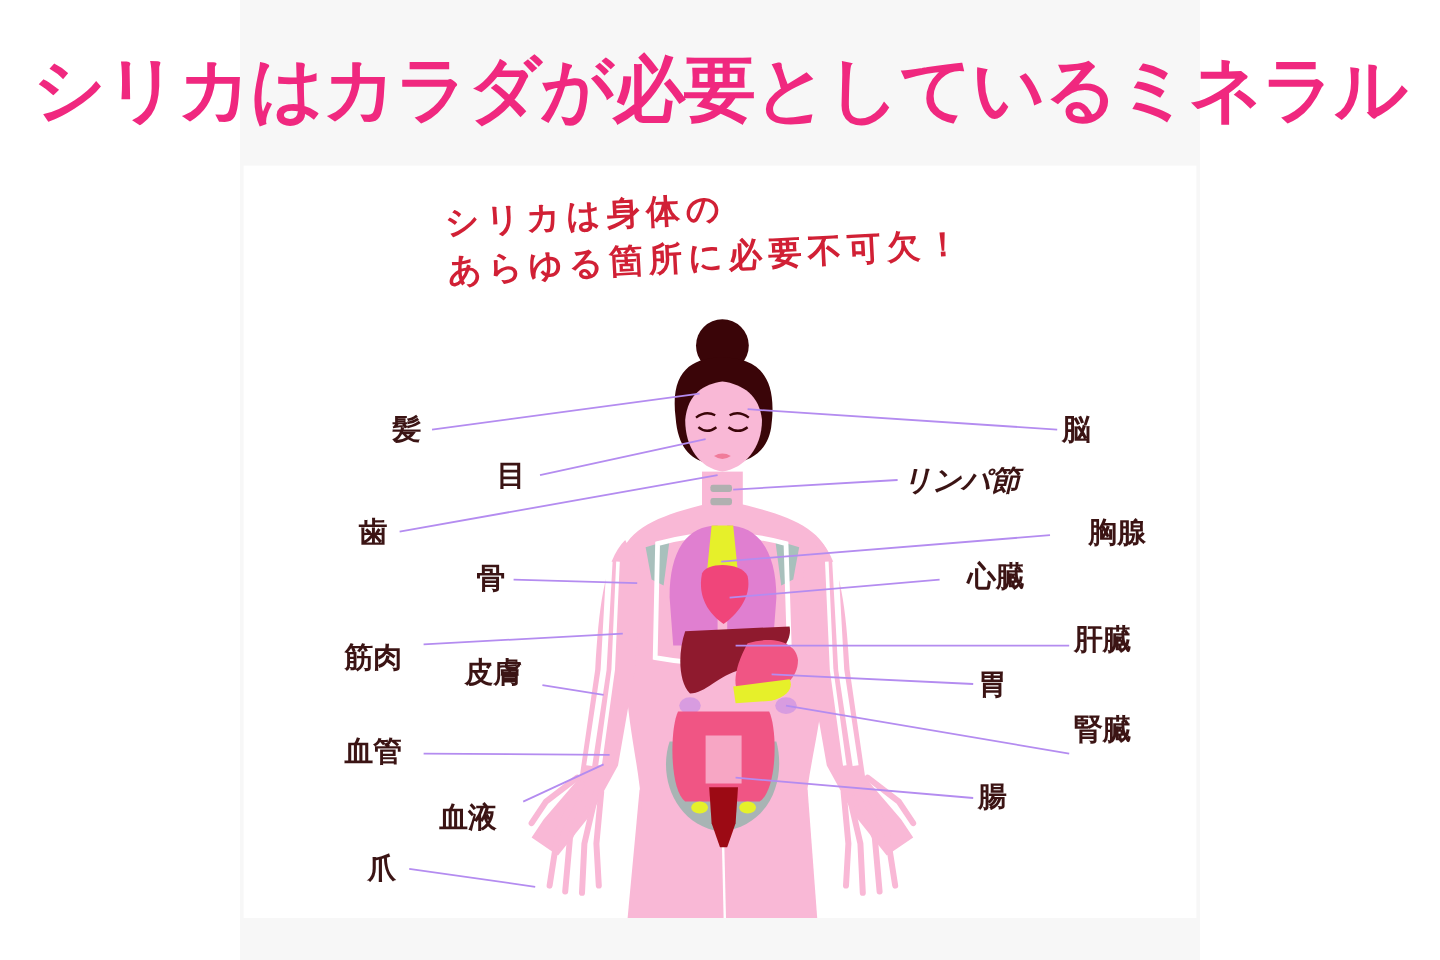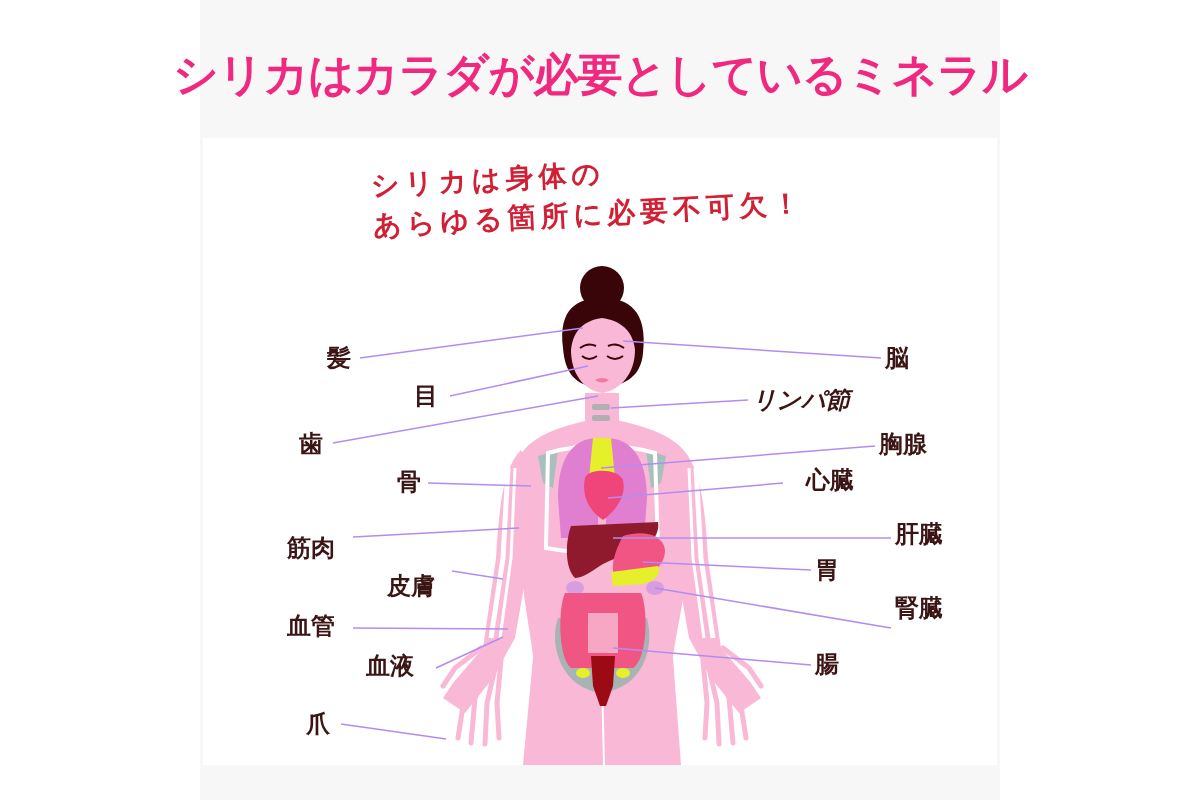--- a/index.html
+++ b/index.html
@@ -13,21 +13,21 @@
       position: absolute; left: 200px; top: 0; width: 800px; height: 800px;
       background: #f7f7f7;
     }
     .header {
       position: absolute; left: 0; top: 0; width: 800px; height: 138px;
       background: #f7f7f7;
       display: flex; align-items: center; justify-content: center;
     }
     .title {
       color: #f0287f;
-      font-size: 45px; font-weight: bold; letter-spacing: -1px;
+      font-size: 60px; font-weight: bold; letter-spacing: -1px;
       margin-top: 12px;
       white-space: nowrap;
     }
     .content {
       position: absolute; left: 3px; top: 138px; width: 794px; height: 627px;
       background: #ffffff;
     }
     .subtitle {
       position: absolute; left: 167px; top: 28px;
       color: #d12035; font-weight: bold; font-size: 28px; line-height: 40px;
@@ -151,27 +151,27 @@
         <line x1="452" y1="450" x2="688" y2="490"></line>
         <line x1="410" y1="510" x2="608" y2="527"></line>
       </g>
     </svg>
 
     <div class="label" style="left:124px;top:206px;">髪</div>
     <div class="label" style="left:211px;top:244px;">目</div>
     <div class="label" style="left:96px;top:292px;">歯</div>
     <div class="label" style="left:194px;top:330px;">骨</div>
     <div class="label" style="left:84px;top:396px;">筋肉</div>
-    <div class="label" style="left:184px;top:434px;">皮膚</div>
+    <div class="label" style="left:184px;top:408px;">皮膚</div>
     <div class="label" style="left:84px;top:474px;text-align:right;">血管</div>
-    <div class="label" style="left:163px;top:514px;">血液</div>
+    <div class="label" style="left:163px;top:529px;">血液</div>
     <div class="label" style="left:103px;top:572px;">爪</div>
 
     <div class="label" style="left:682px;top:206px;">脳</div>
     <div class="label" style="left:549px;top:248px;font-style:italic;">リンパ節</div>
-    <div class="label" style="left:676px;top:292px;">胸腺</div>
+    <div class="label" style="left:704px;top:292px;">胸腺</div>
     <div class="label" style="left:584px;top:328px;margin-left:19px;">心臓</div>
     <div class="label" style="left:692px;top:384px;font-family:Liberation Mono, monospace;">肝臓</div>
     <div class="label" style="left:612px;top:418px;">胃</div>
     <div class="label" style="left:692px;top:456px;">腎臓</div>
     <div class="label" style="left:612px;top:512px;">腸</div>
   </div>
 </div>
 
 </body></html>

